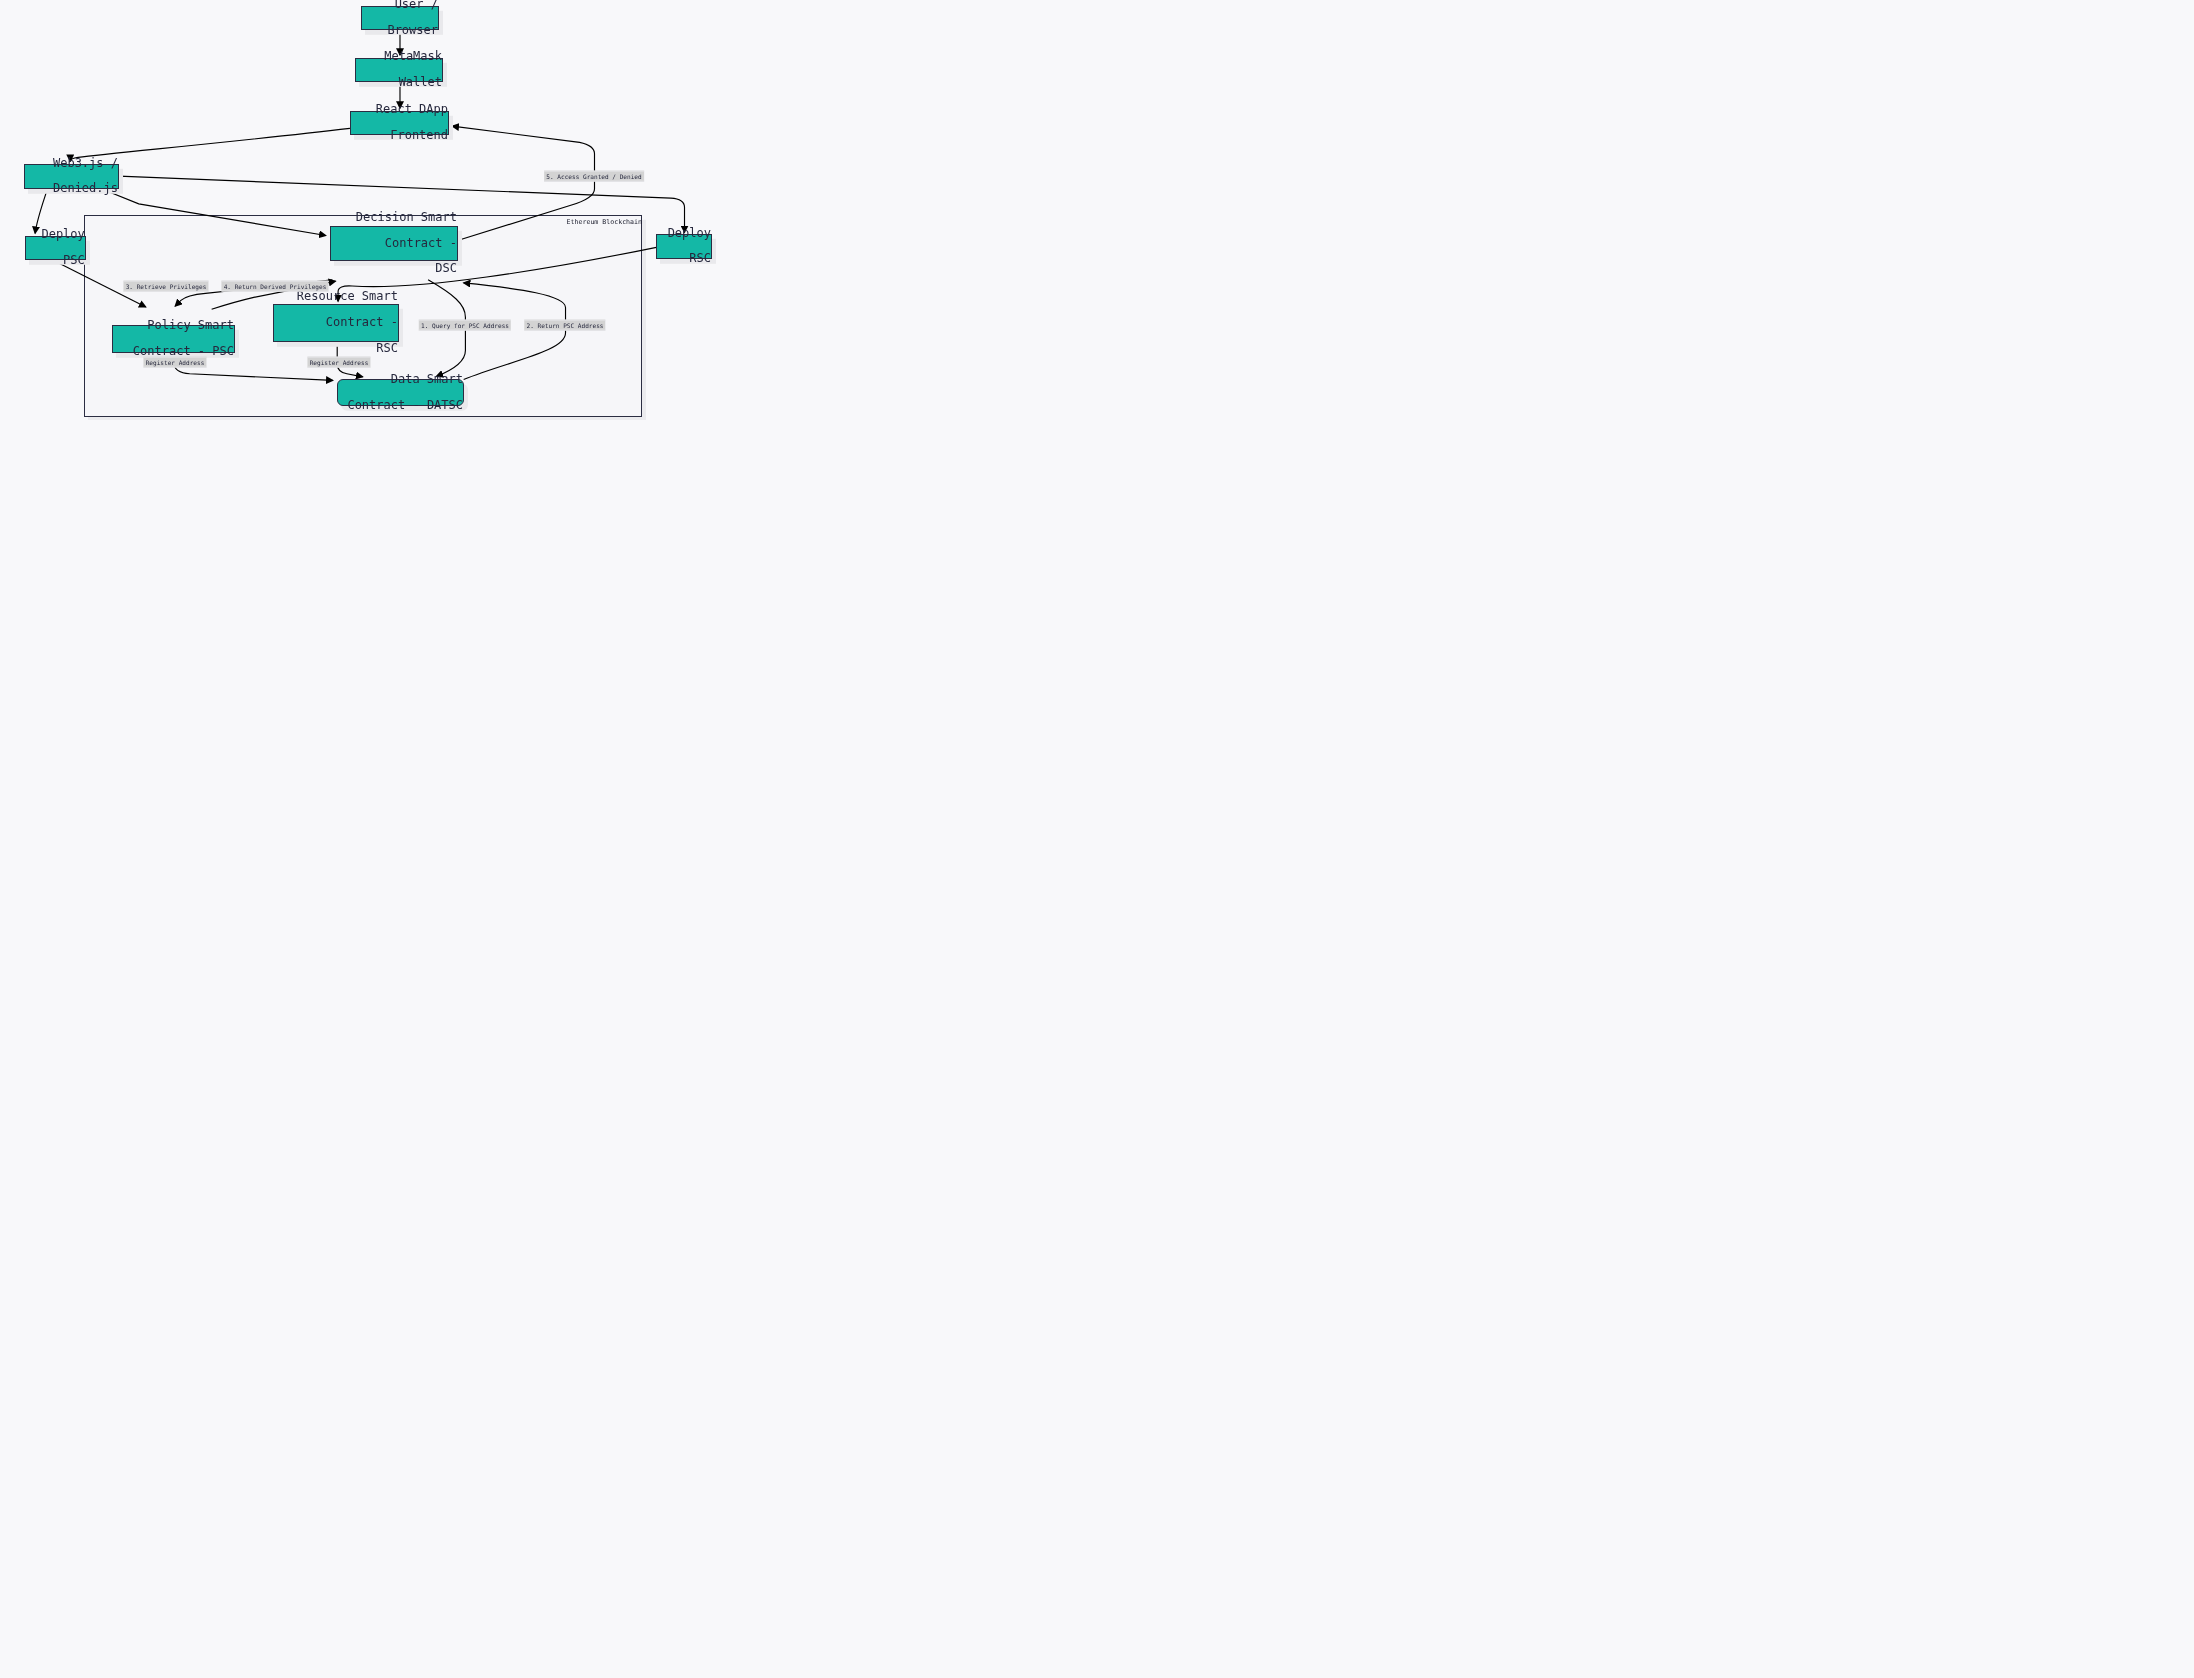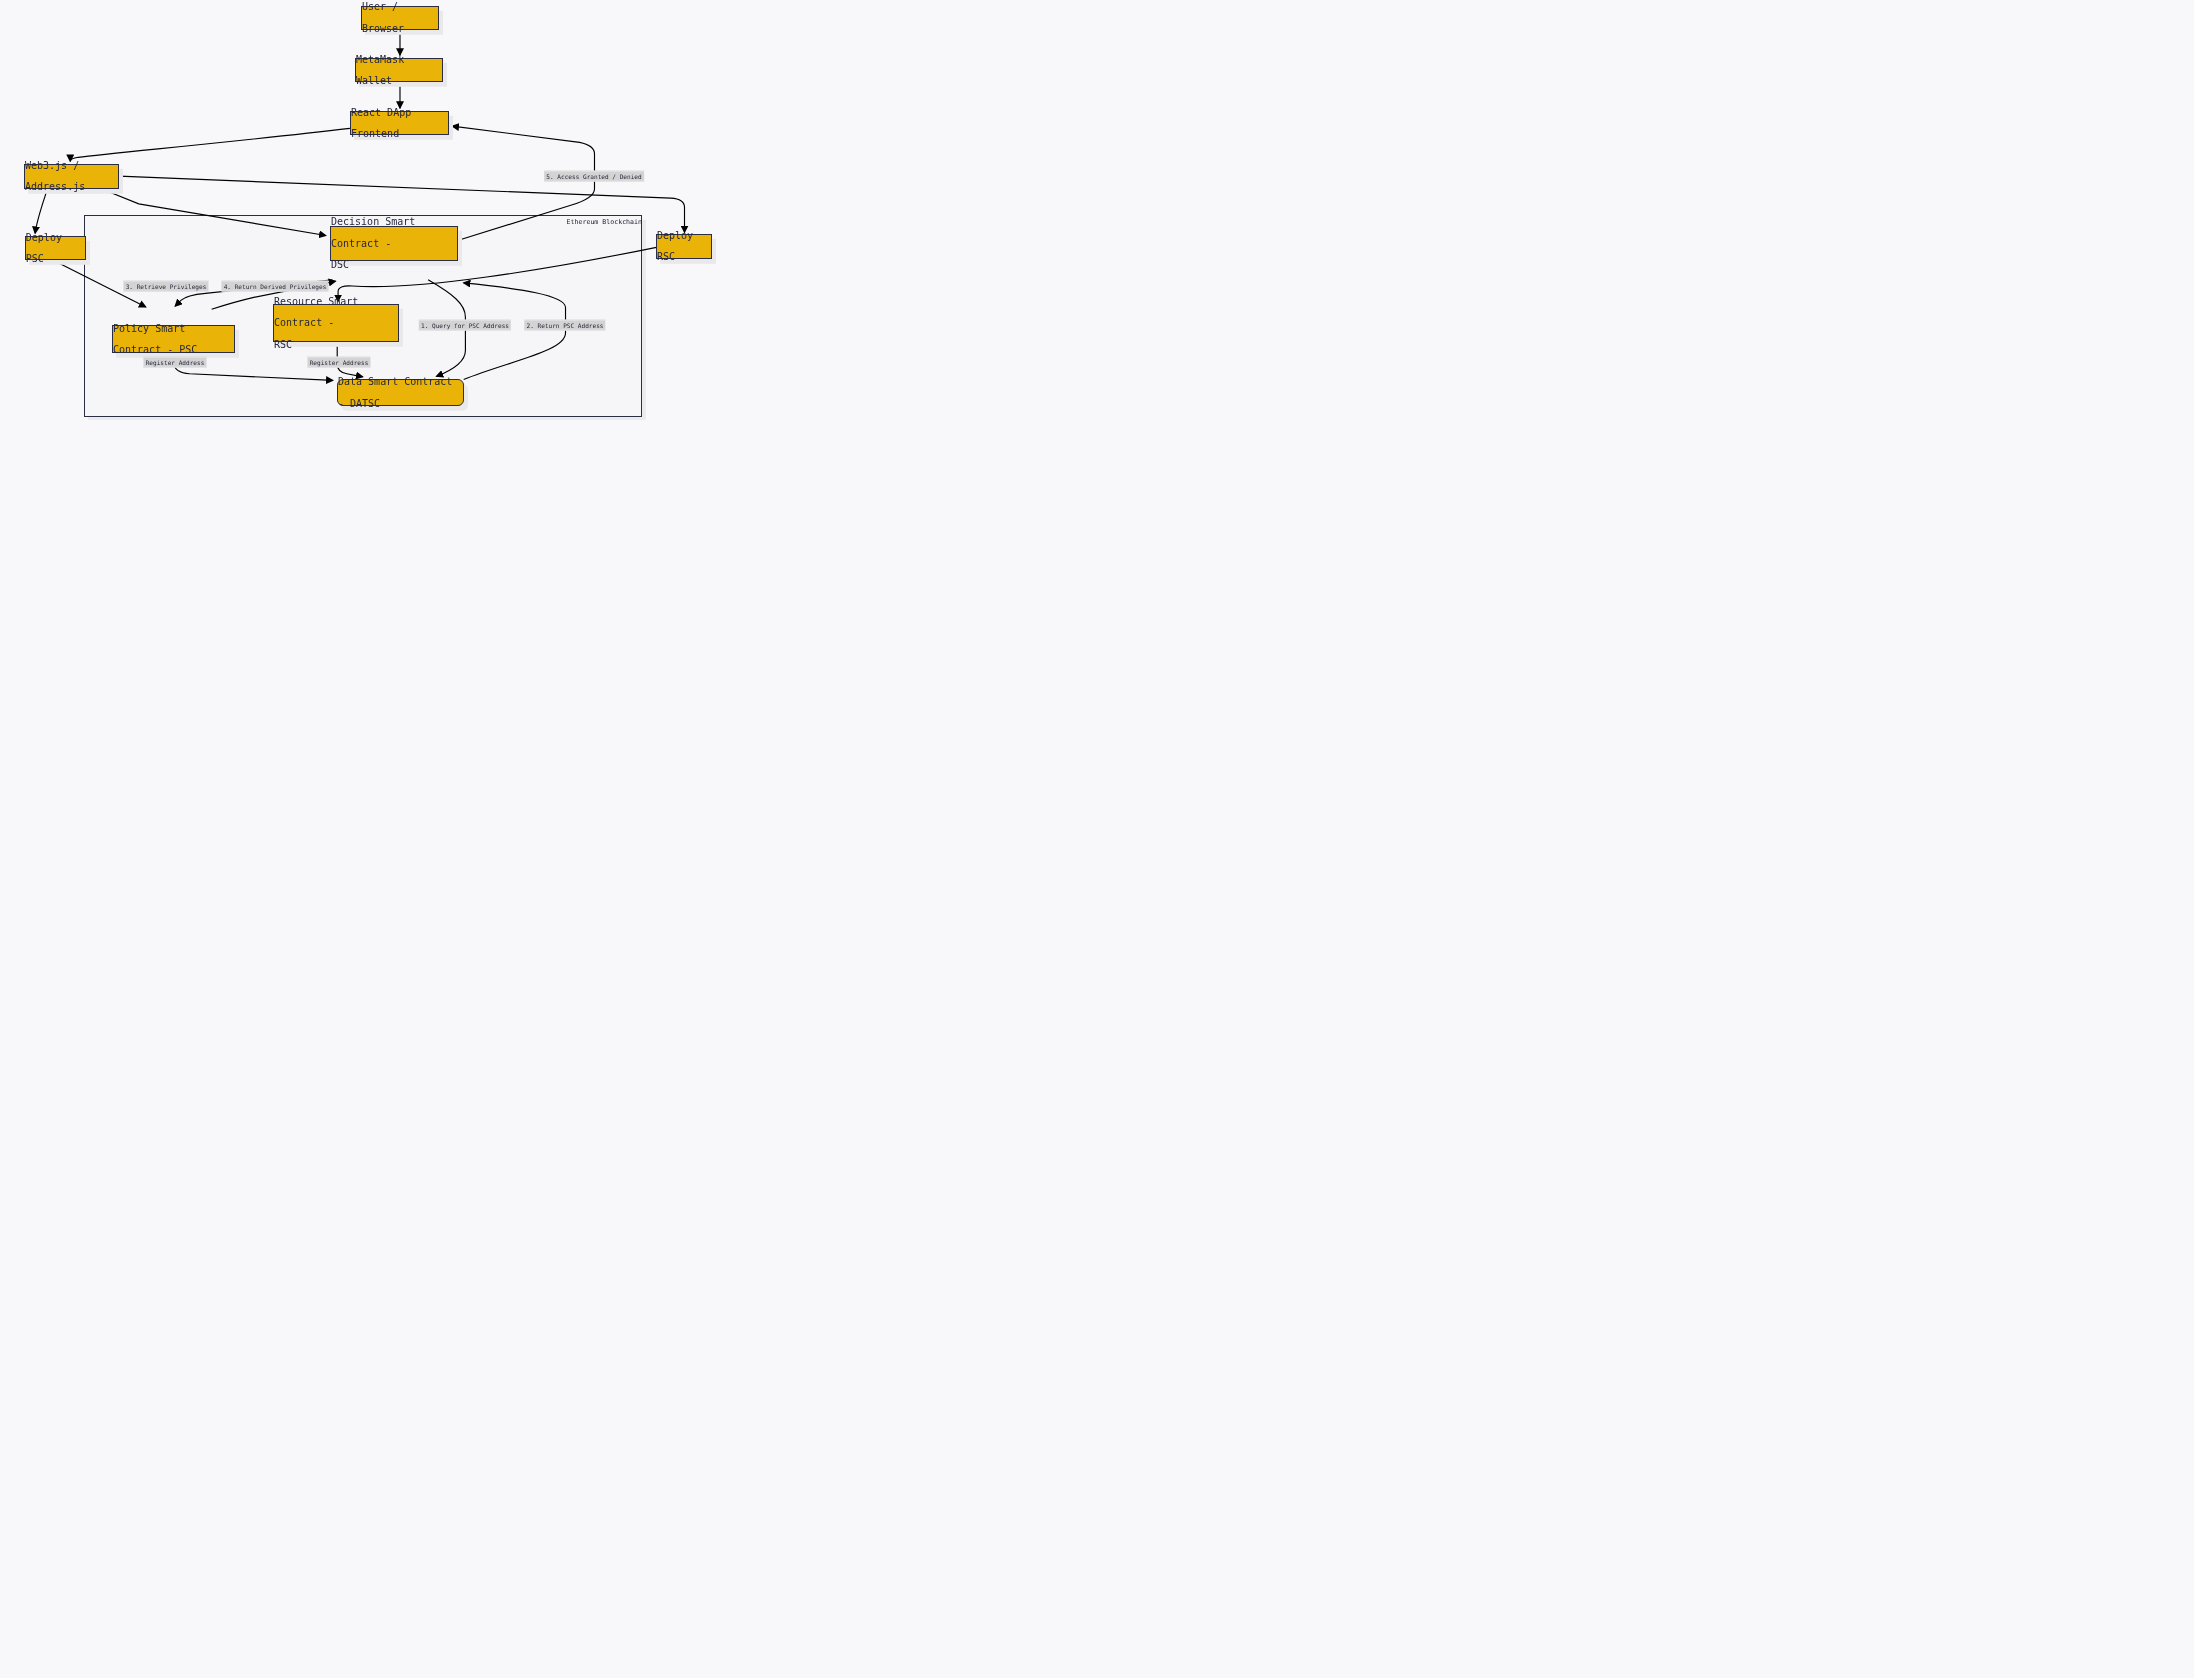--- a/index.html
+++ b/index.html
@@ -4,26 +4,26 @@
 <style>
   html,body{margin:0;padding:0;}
   body{
     width:717px;height:420px;position:relative;overflow:hidden;
     background:#f8f8fa;
     font-family:"DejaVu Sans Mono","Liberation Mono",monospace;
   }
   #edges{position:absolute;left:0;top:0;z-index:1;pointer-events:none;}
   .node{
     position:absolute;z-index:2;
-    background:#eab308;
+    background:#14b8a6;
     border:1.1px solid #2b2d42;
     box-shadow:4px 4.8px 0 0 #e9e9ec;
     color:#26283d;
     display:flex;align-items:center;justify-content:center;
-    text-align:left;font-size:10px;line-height:2.15;
+    text-align:right;font-size:12px;line-height:2.15;
     white-space:pre-line;box-sizing:border-box;
   }
   .container-box{
     position:absolute;z-index:0;
     background:#f6f6f9;
     border:1.1px solid #2b2d42;
     box-shadow:4px 4.8px 0 0 #ebebee;
     box-sizing:border-box;
   }
   .container-title{
@@ -71,21 +71,21 @@
     <path d="M 1044,547 L 1300,467 Q 1354,451 1354,430 L 1354,350 Q 1354,331 1320,324 L 1030,287" marker-end="url(#arr)"></path>
   </g>
 </svg>
 
 <div class="node" style="left:361px;top:5.7px;width:78px;height:24px;">User / Browser</div>
 
 <div class="node" style="left:355px;top:58px;width:88px;height:24px;">MetaMask Wallet</div>
 
 <div class="node" style="left:350px;top:111px;width:99px;height:24px;">React DApp Frontend</div>
 
-<div class="node" style="left:24px;top:164px;width:95px;height:24.6px;">Web3.js / Address.js</div>
+<div class="node" style="left:24px;top:164px;width:95px;height:24.6px;">Web3.js / Denied.js</div>
 
 <div class="node" style="left:4.8px;top:236px;width:61px;height:24px;margin-left:20px;">Deploy PSC</div>
 
 <div class="node" style="left:656px;top:234px;width:56px;height:24.6px;">Deploy RSC</div>
 
 <div class="node" style="left:330px;top:226px;width:128px;height:35px;">Decision Smart Contract -
 DSC</div>
 
 <div class="node" style="left:112px;top:310px;width:123px;height:28px;margin-top:15px;">Policy Smart Contract - PSC</div>
 

